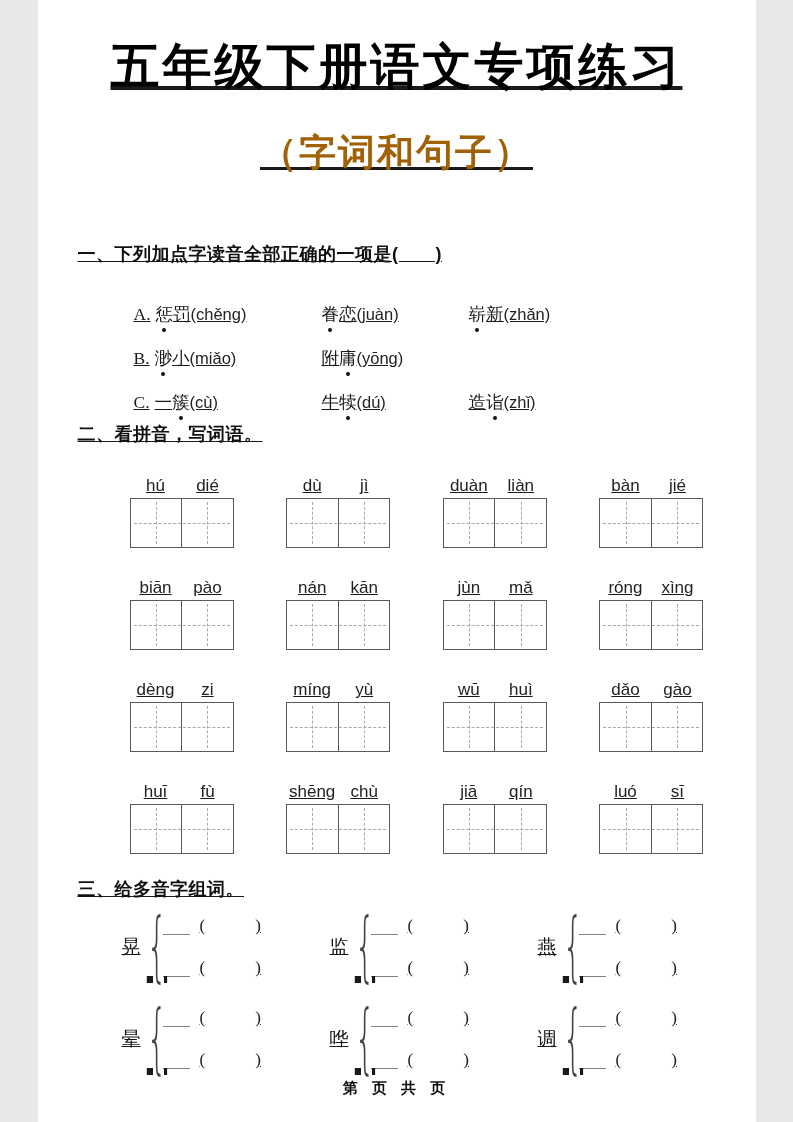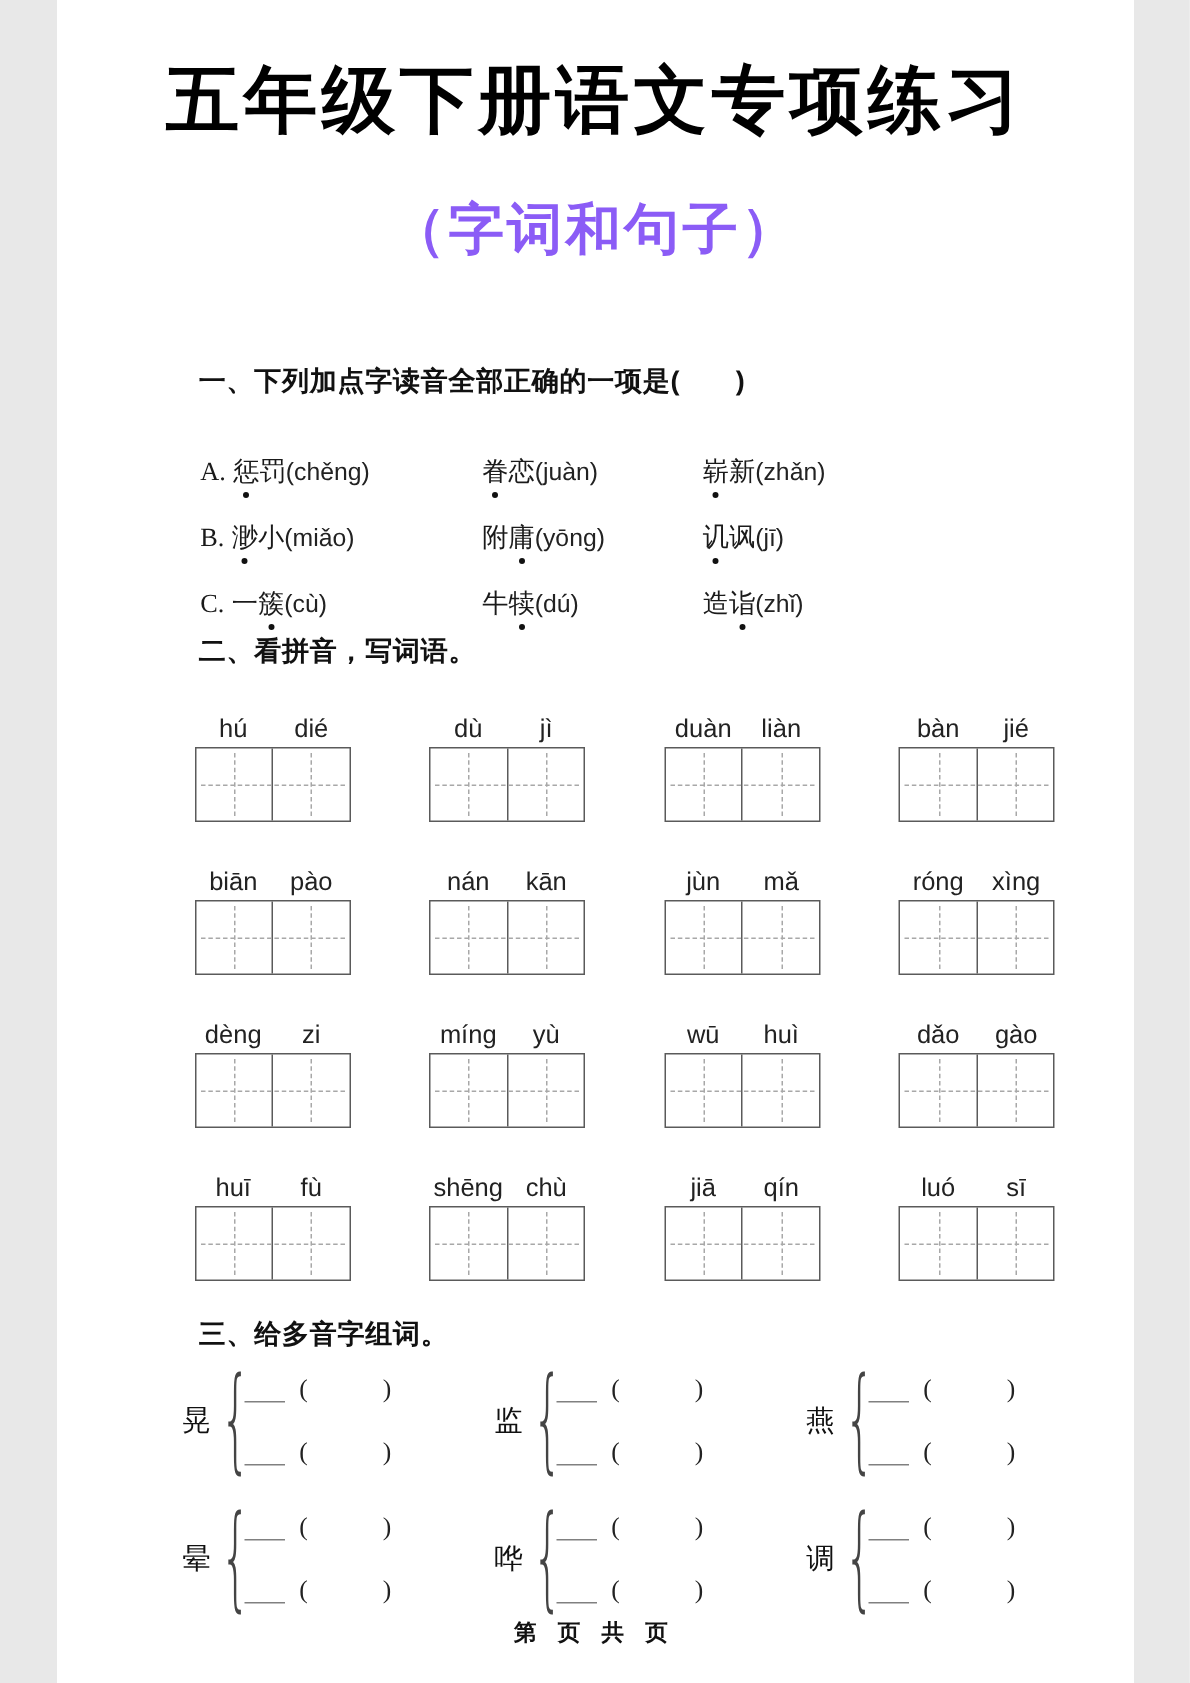--- a/index.html
+++ b/index.html
@@ -1,33 +1,33 @@
 <!DOCTYPE html>
 <html><head>
 <meta charset="utf-8">
 <style>
   * { margin:0; padding:0; box-sizing:border-box; }
   html,body { background:#e8e8e8; }
   .page {
     width:718px; height:1122px; margin:0 auto; background:#ffffff;
     font-family:"Liberation Sans","DejaVu Sans",sans-serif; color:#1a1a1a;
-    position:relative; overflow:hidden;
+    position:relative; overflow:hidden;text-decoration:underline;
   }
   
   .title {
     margin-top:34px; text-align:center;
     font-size:49px; font-weight:900; letter-spacing:3px; color:#000;
   }
   .subtitle {
     margin-top:28px; text-align:center;
-    font-size:37px; font-weight:800; letter-spacing:2px; color:#8b5cf6;
+    font-size:37px; font-weight:800; letter-spacing:2px; color:#a16207;
   }
   
   .sec-heading {
-    margin-left:95px; font-size:18px; font-weight:700; color:#111;
+    margin-left:40px; font-size:18px; font-weight:700; color:#111;
     letter-spacing:0.5px; height:24px; line-height:24px;
     font-family:"Liberation Sans","DejaVu Sans",sans-serif;
   }
   .h1sec { margin-top:64px; }
   .h2sec { margin-top:8px; }
   .h3sec { margin-top:0px; }
   
   .opt-rows { margin-left:96px; margin-top:16px; font-family:"Liberation Serif","DejaVu Serif",serif; }
   .opt-row { display:flex; height:44px; align-items:flex-end; font-size:17.5px; }
   .opt-c1 { width:188px; }
@@ -112,23 +112,20 @@
       </div>
     </div>
 
     <div class="opt-row">
       <div class="opt-c1">
         <span class="opt-label">B.</span><span class="word"><span></span><span class="dotchar">渺</span><span>小</span><span class="wpin">(miǎo)</span></span>
       </div>
       <div class="opt-c2">
         <span class="word"><span>附</span><span class="dotchar">庸</span><span></span><span class="wpin">(yōng)</span></span>
       </div>
-      <div class="opt-c3">
-        <span class="word"><span></span><span class="dotchar">讥</span><span>讽</span><span class="wpin">(jī)</span></span>
-      </div>
     </div>
 
     <div class="opt-row">
       <div class="opt-c1">
         <span class="opt-label">C.</span><span class="word"><span>一</span><span class="dotchar">簇</span><span></span><span class="wpin">(cù)</span></span>
       </div>
       <div class="opt-c2">
         <span class="word"><span>牛</span><span class="dotchar">犊</span><span></span><span class="wpin">(dú)</span></span>
       </div>
       <div class="opt-c3">

